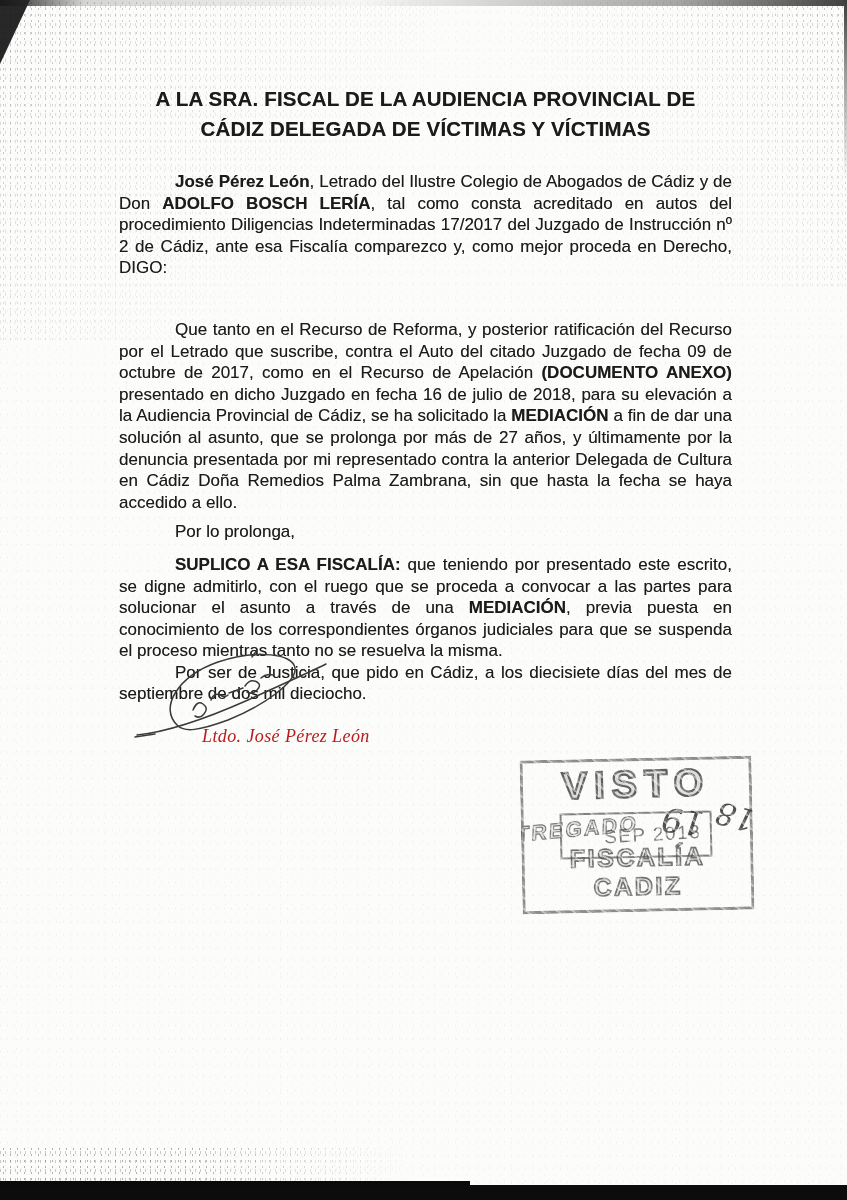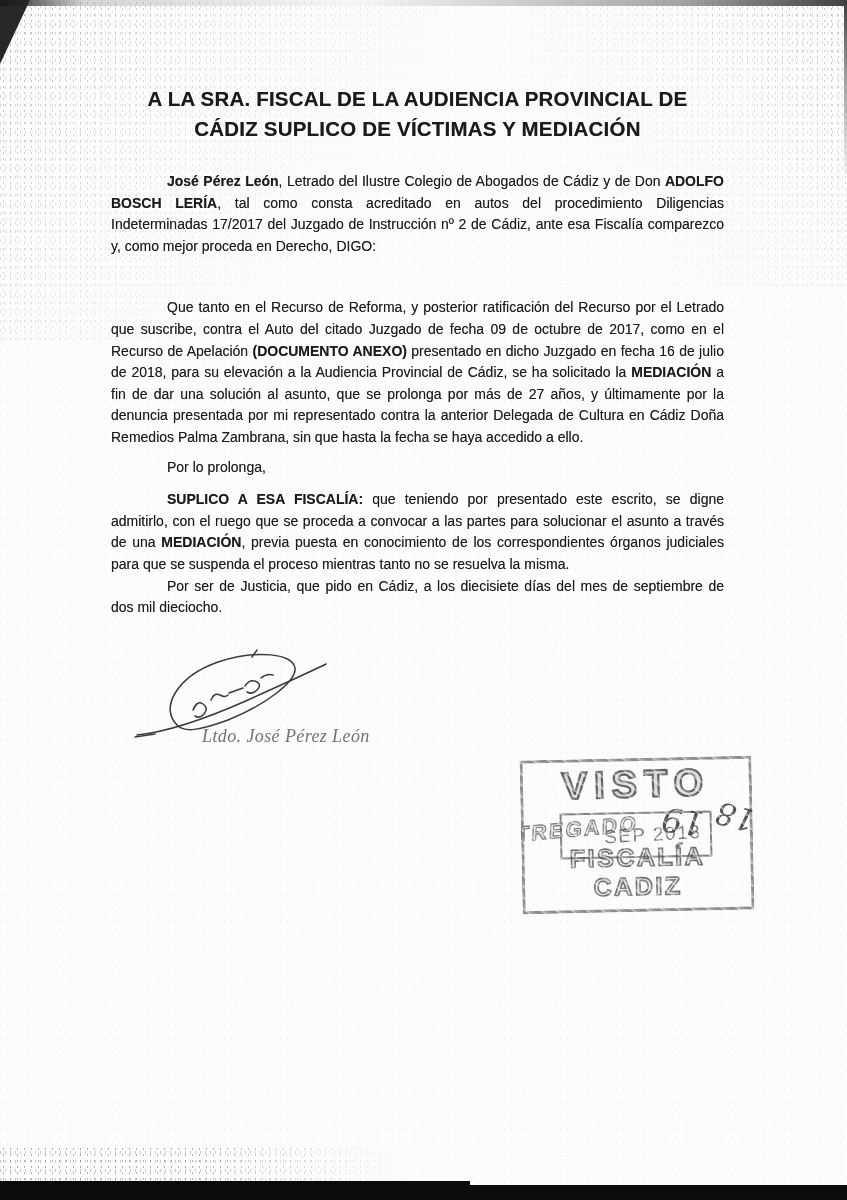--- a/index.html
+++ b/index.html
@@ -33,33 +33,33 @@
     mask-image:linear-gradient(to right,#000 45%,transparent 96%);}
   .corner-tl{position:absolute;left:0;top:0;width:30px;height:64px;background:#161616;
     clip-path:polygon(0 0,100% 0,0 100%);opacity:.92;}
   .edge-top{position:absolute;left:0;top:0;width:100%;height:6px;
     background:linear-gradient(to right,rgba(25,25,25,.95),rgba(120,120,120,.3) 10%,rgba(210,210,210,.1) 42%,rgba(95,95,95,.55) 80%,rgba(45,45,45,.9));}
   .edge-right{position:absolute;right:0;top:0;width:3px;height:180px;
     background:linear-gradient(to bottom,#3c3c3c,#9a9a9a 40%,transparent);}
   .bar-bottom-left{position:absolute;left:0;top:1181px;width:470px;height:19px;background:#0a0a0a;}
   .bar-bottom{position:absolute;left:0;top:1185px;width:100%;height:15px;background:#0c0c0c;}
   
-  .text-col{position:absolute;left:111px;top:84px;width:613px;}
+  .text-col{position:absolute;left:119px;top:84px;width:613px;}
   .heading{font-weight:bold;font-size:20.5px;line-height:30px;text-align:center;
     letter-spacing:.2px;margin-bottom:27px;text-shadow:0 0 .5px rgba(0,0,0,.55);}
-  .para{margin:0;font-size:14px;line-height:21.6px;text-align:justify;
+  .para{margin:0;font-size:17px;line-height:21.6px;text-align:justify;
     text-shadow:0 0 .4px rgba(0,0,0,.45);}
   .para.indent{text-indent:56px;}
   .mb-a{margin-bottom:10px;}
   .mb-b{margin-bottom:8px;margin-top:40px;}
   .mb-c{margin-bottom:11px;}
   
   .signature{position:absolute;left:133px;top:648px;}
   .sig-name{position:absolute;left:202px;top:726px;font-family:"Liberation Serif",serif;
-    font-style:italic;font-size:18px;color:#737373;letter-spacing:.4px;}
+    font-style:italic;font-size:18px;color:#b91c1c;letter-spacing:.4px;}
   
   .stamp{position:absolute;left:521px;top:758px;width:226px;height:148px;
     border:3px solid rgba(72,72,72,.62);transform:rotate(-1.2deg);
     -webkit-mask-image:repeating-linear-gradient(37deg,#000 0 4px,rgba(0,0,0,.55) 4px 6px,rgba(0,0,0,.85) 6px 9px);
     mask-image:repeating-linear-gradient(37deg,#000 0 4px,rgba(0,0,0,.55) 4px 6px,rgba(0,0,0,.85) 6px 9px);}
   .visto{position:absolute;left:0;top:2px;width:100%;text-align:center;
     font-weight:700;font-size:38px;letter-spacing:7px;
     color:rgba(130,130,130,.28);-webkit-text-stroke:2.2px rgba(70,70,70,.85);
     transform:rotate(-.5deg);}
   .datebox{position:absolute;left:36px;top:51px;width:148px;height:42px;
@@ -87,21 +87,21 @@
   <div class="noise noise-tl"></div>
   <div class="noise noise-tr"></div>
   <div class="noise noise-bl"></div>
   <div class="corner-tl"></div>
   <div class="edge-top"></div>
   <div class="edge-right"></div>
 
   <div class="text-col">
     <div class="heading">
       <div>A LA SRA. FISCAL DE LA AUDIENCIA PROVINCIAL DE</div>
-      <div>CÁDIZ SUPLICO DE VÍCTIMAS Y MEDIACIÓN</div>
+      <div>CÁDIZ DELEGADA DE VÍCTIMAS Y VÍCTIMAS</div>
     </div>
     <p class="para indent mb-a"><span style="font-weight: bold;">José Pérez León</span><span>, Letrado del Ilustre Colegio de Abogados de Cádiz y de Don </span><span style="font-weight: bold;">ADOLFO BOSCH LERÍA</span><span>, tal como consta acreditado en autos del procedimiento Diligencias Indeterminadas 17/2017 del Juzgado de Instrucción nº 2 de Cádiz, ante esa Fiscalía comparezco y, como mejor proceda en Derecho, DIGO:</span></p>
     <p class="para indent mb-b"><span>Que tanto en el Recurso de Reforma, y posterior ratificación del Recurso por el Letrado que suscribe, contra el Auto del citado Juzgado de fecha 09 de octubre de 2017, como en el Recurso de Apelación </span><span style="font-weight: bold;">(DOCUMENTO ANEXO)</span><span> presentado en dicho Juzgado en fecha 16 de julio de 2018,  para su elevación a la Audiencia Provincial de Cádiz, se ha solicitado la </span><span style="font-weight: bold;">MEDIACIÓN</span><span> a fin de dar una solución al asunto, que se prolonga por más de 27 años, y últimamente por la denuncia presentada por mi representado contra la anterior Delegada de Cultura en Cádiz Doña Remedios Palma Zambrana, sin que hasta la fecha se haya accedido a ello.</span></p>
     <p class="para indent mb-c"><span>Por lo prolonga,</span></p>
     <p class="para indent"><span style="font-weight: bold;">SUPLICO A ESA FISCALÍA:</span><span> que teniendo por presentado este escrito, se digne admitirlo, con el ruego que se proceda a convocar a las partes para solucionar el asunto a través de una </span><span style="font-weight: bold;">MEDIACIÓN</span><span>, previa puesta en conocimiento de los correspondientes órganos judiciales para que se suspenda el proceso mientras tanto no se resuelva la misma.</span></p>
     <p class="para indent"><span>Por ser de Justicia, que pido en Cádiz, a los diecisiete días del mes de septiembre de dos mil dieciocho.</span></p>
   </div>
 
   <svg class="signature" width="205" height="104" viewBox="0 0 205 104">
     <g fill="none" stroke="#3a3a3a" stroke-width="1.5" stroke-linecap="round">

